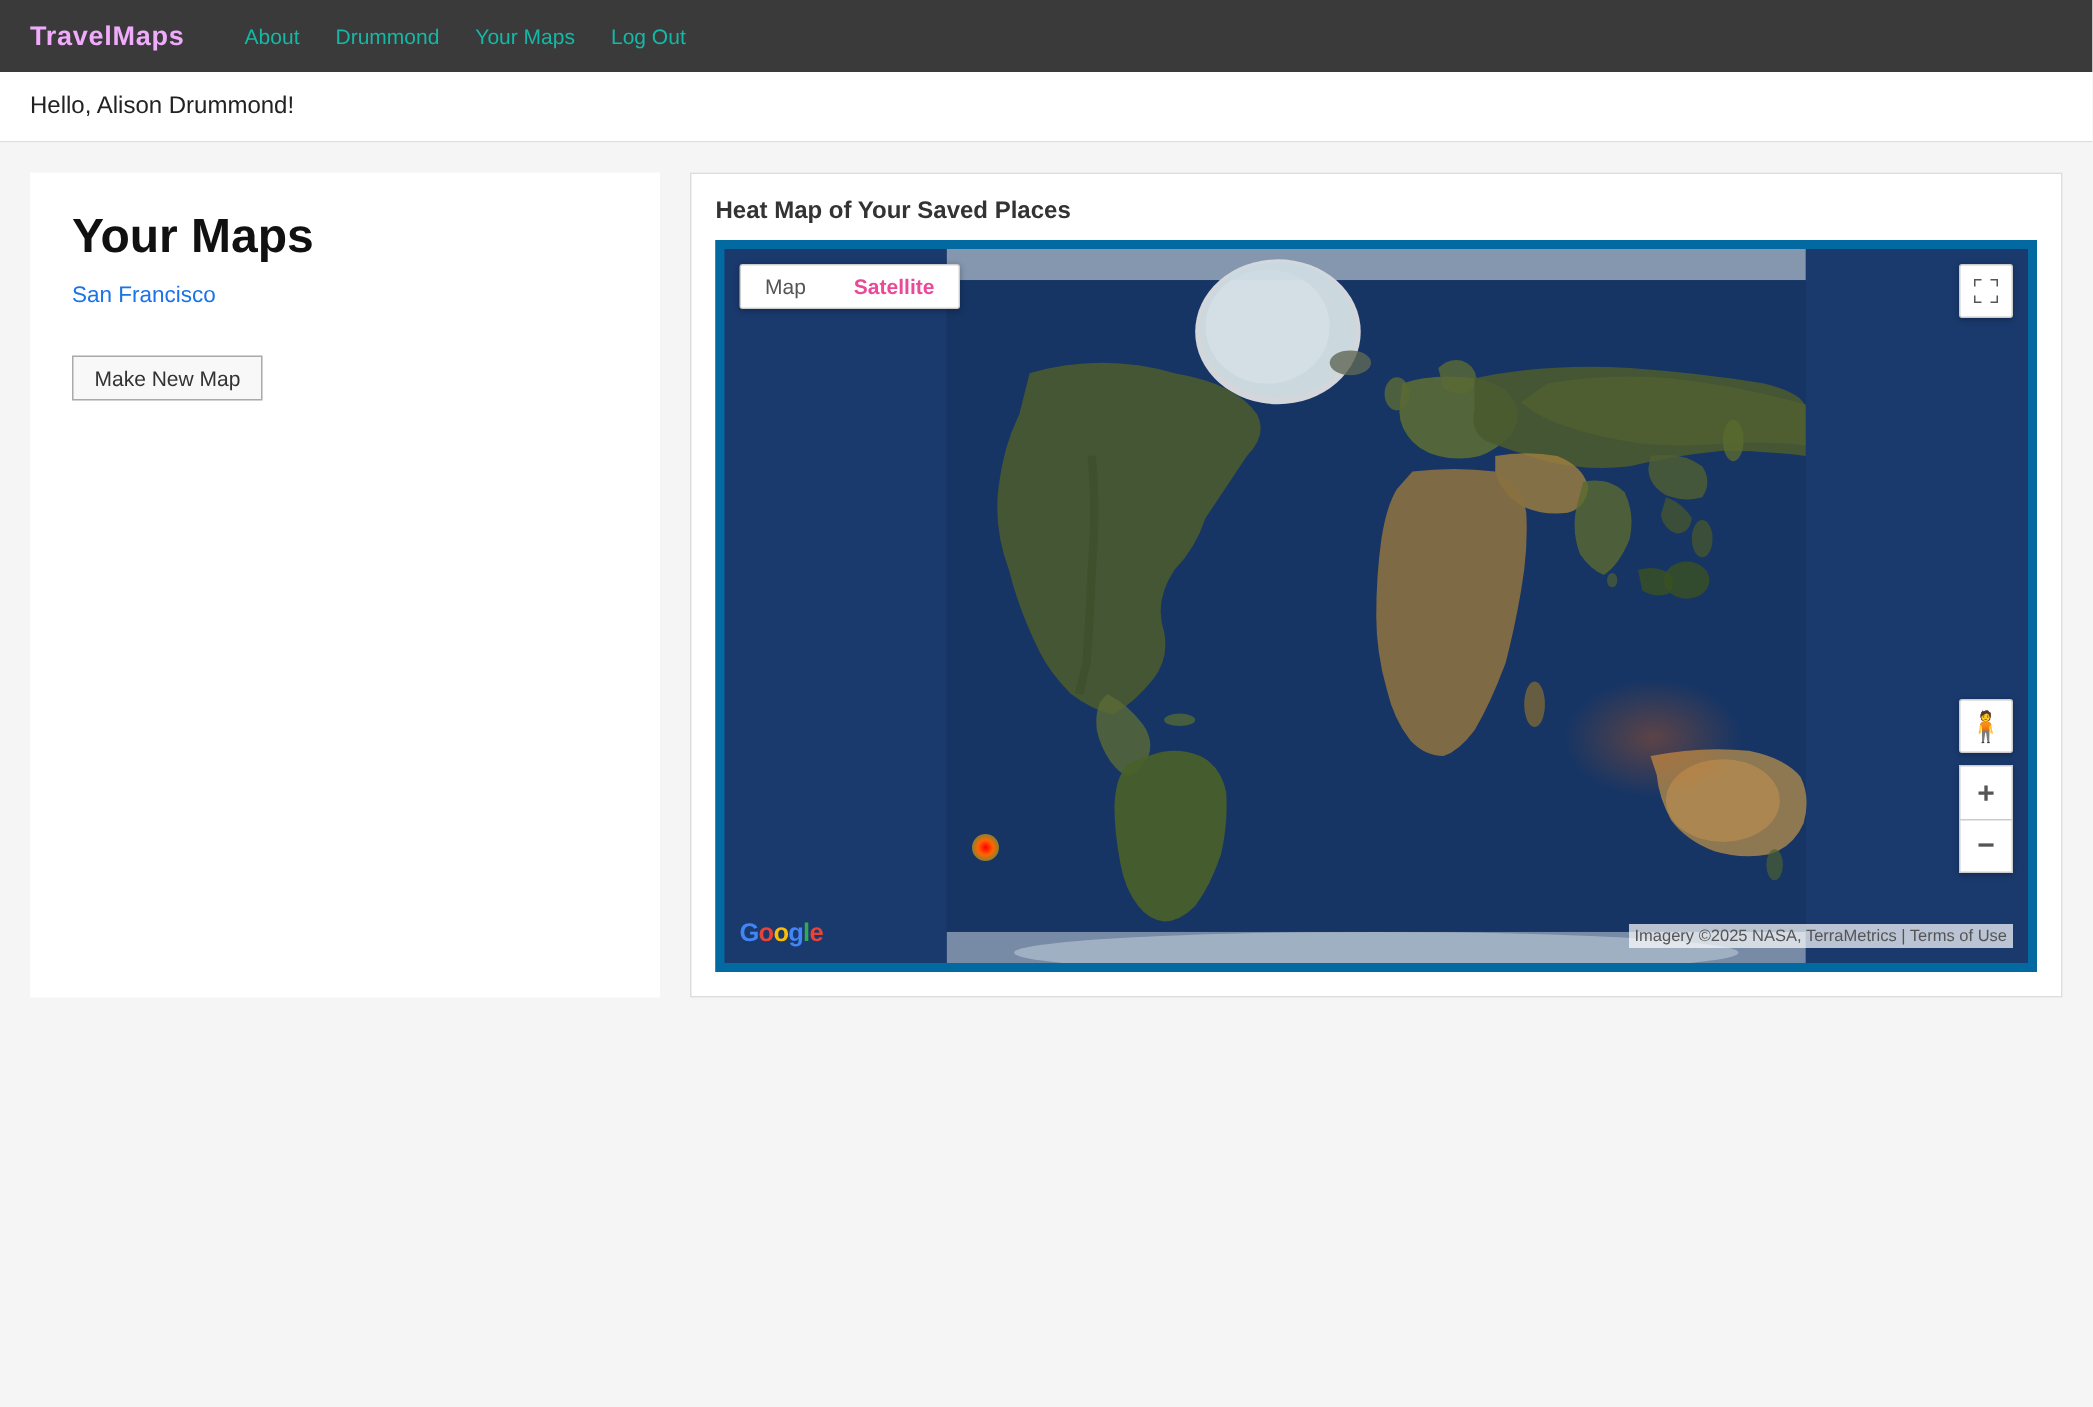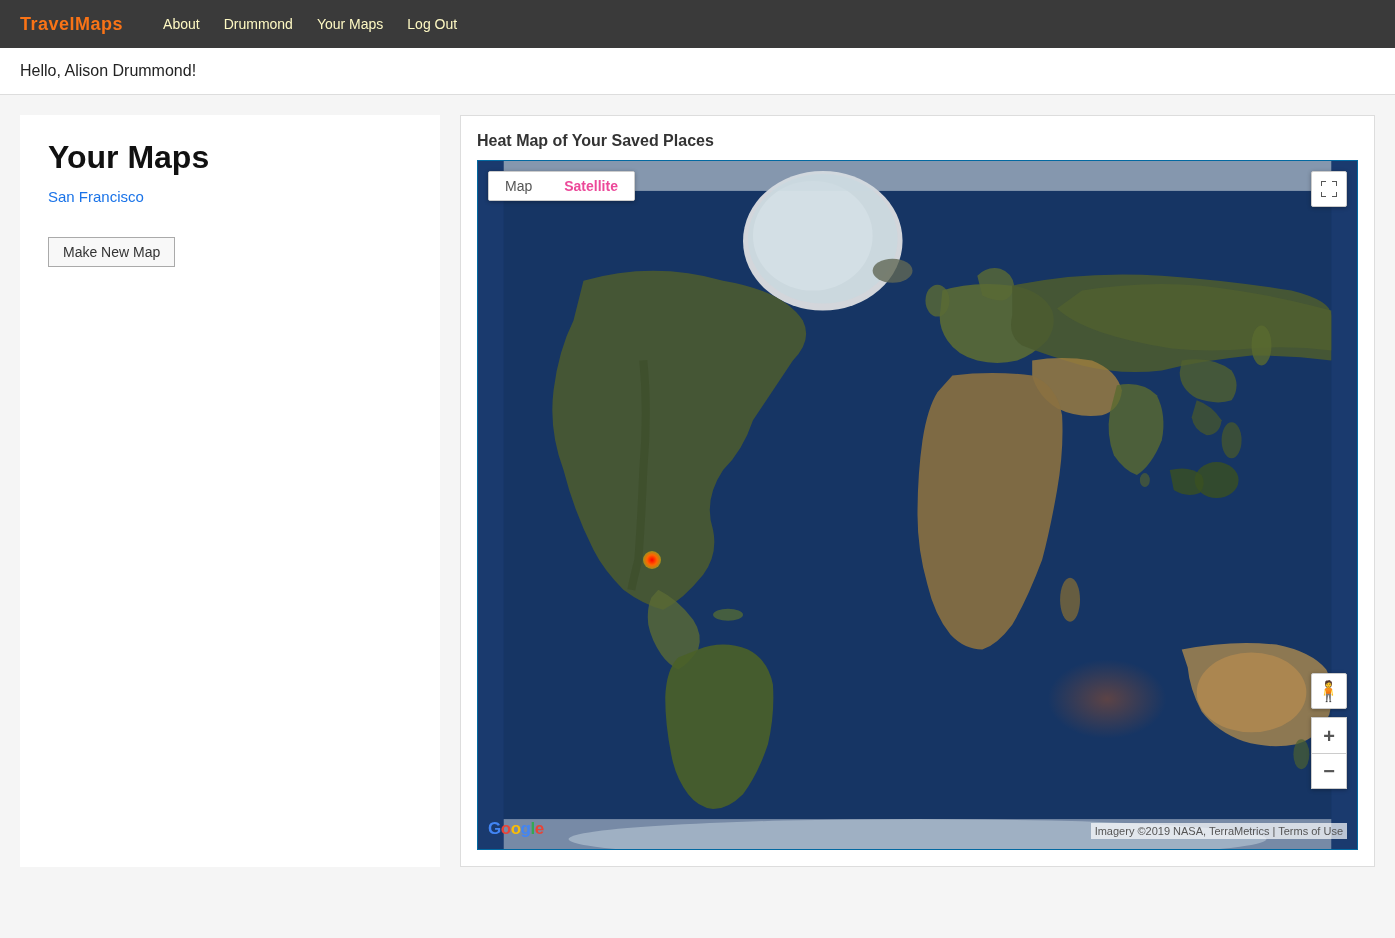--- a/index.html
+++ b/index.html
@@ -8,28 +8,28 @@
     
     #navbar {
       background: #3a3a3a;
       height: 48px;
       display: flex;
       align-items: center;
       padding: 0 20px;
       gap: 24px;
     }
     #navbar .brand {
-      color: #f97316;
+      color: #f0abfc;
       font-size: 18px;
       font-weight: bold;
       margin-right: 16px;
       letter-spacing: 0.5px;
     }
     #navbar a {
-      color: #fef9c3;
+      color: #14b8a6;
       text-decoration: none;
       font-size: 14px;
       cursor: pointer;
       text-align: right;
     }
 
     
     #greeting-bar {
       background: #fff;
       border-bottom: 1px solid #ddd;
@@ -89,24 +89,24 @@
       font-size: 16px;
       font-weight: 700;
       color: #333;
       margin-bottom: 10px;
     }
 
     
     #map-container {
       position: relative;
       width: 100%;
-      height: 690px;
+      height: 488px;
       background: #1a3a6e;
       overflow: hidden;
-      border: 1px solid #0369a1;
+      border: 6px solid #0369a1;
     }
 
     
     #map-tabs {
       position: absolute;
       top: 10px;
       left: 10px;
       display: flex;
       z-index: 10;
       background: #fff;
@@ -377,19 +377,19 @@
       <div id="zoom-controls">
         <button class="zoom-btn">+</button>
         <button class="zoom-btn">−</button>
       </div>
 
       <div id="google-logo">
         <span>G</span><span>o</span><span>o</span><span>g</span><span>l</span><span>e</span>
       </div>
 
       <div id="map-attribution">
-        <span>Imagery ©2019 NASA, TerraMetrics | Terms of Use</span>
+        <span>Imagery ©2025 NASA, TerraMetrics | Terms of Use</span>
       </div>
 
     </div>
   </div>
 
 </div>
 
 </body></html>

